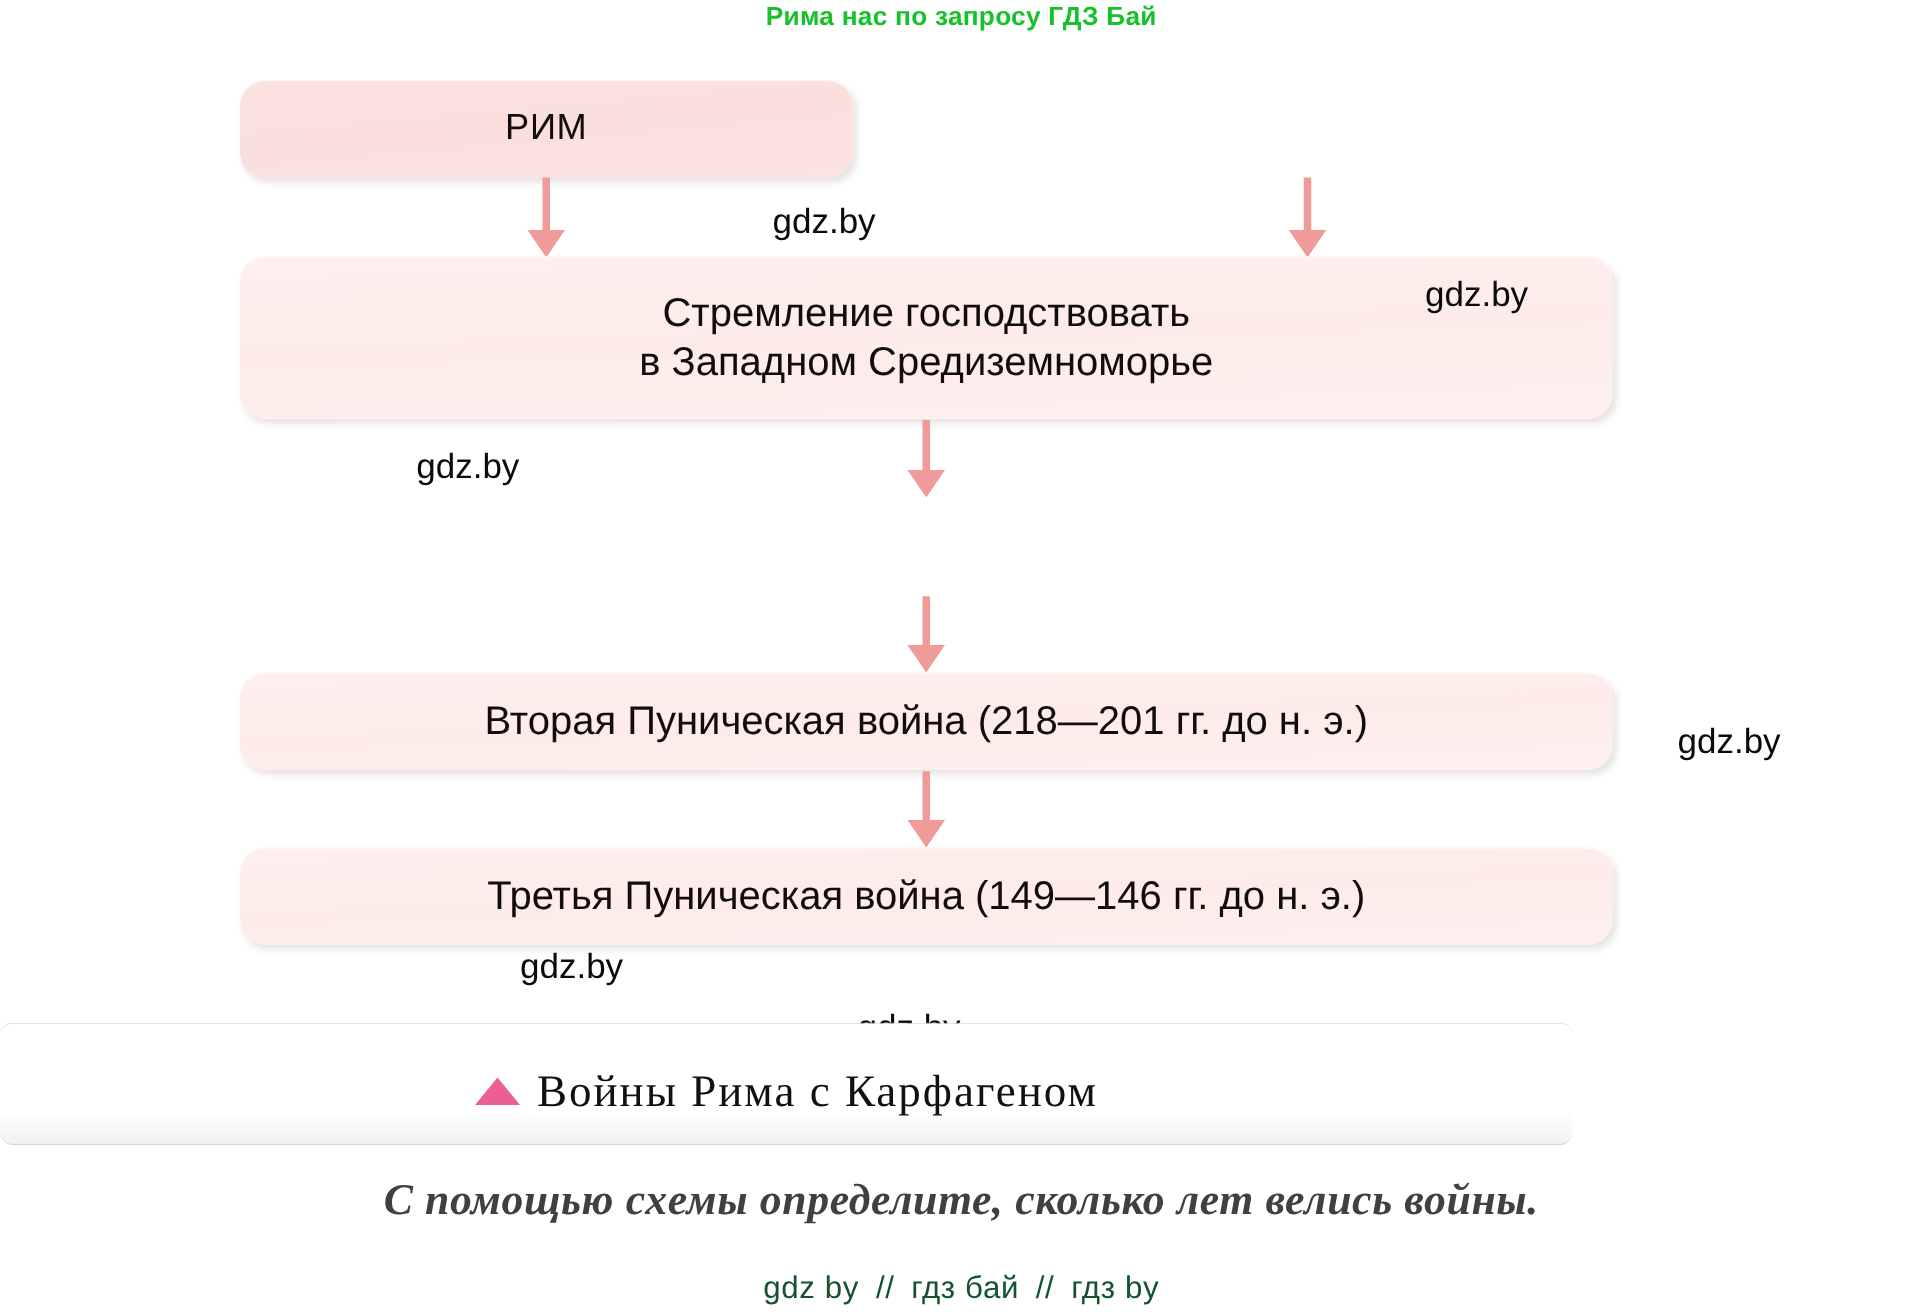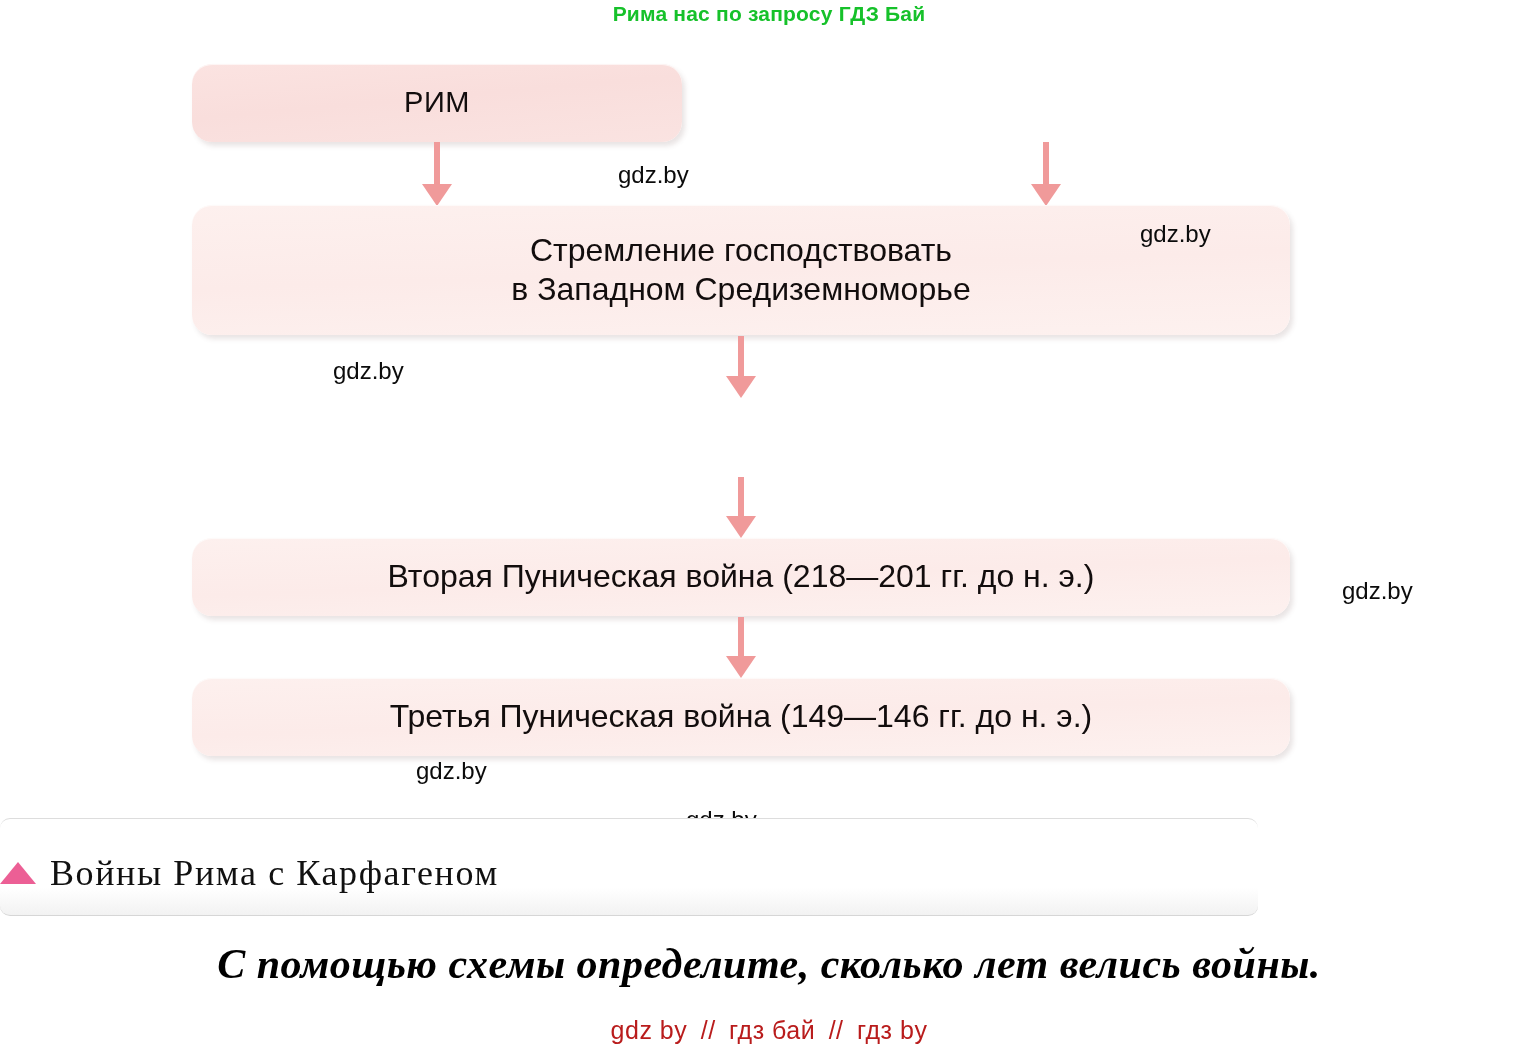--- a/index.html
+++ b/index.html
@@ -118,21 +118,21 @@
 
   #arrow-war2-war3     { left: 726px;  top: 617px; height: 61px; }
   #arrow-war2-war3 .shaft { height: 41px; }
   #arrow-war2-war3 .head  { top: 39px; }
 
   
   .watermark {
     position: absolute;
     color: #0b0b0b;
     font-family: "Liberation Sans", sans-serif;
-    font-size: 24px;
+    font-size: 28px;
     white-space: nowrap;
   }
   #wm-1 { left: 618px;  top: 161px; }
   #wm-2 { left: 1140px; top: 220px; }
   #wm-3 { left: 333px;  top: 357px; }
   #wm-4 { left: 1342px; top: 577px; }
   #wm-5 { left: 416px;  top: 757px; }
   #wm-6 { left: 686px;  top: 806px; }
 
   
@@ -142,21 +142,21 @@
     top: 818px;
     width: 1258px;
     height: 98px;
     box-sizing: border-box;
     background: linear-gradient(180deg, #ffffff 0%, #ffffff 72%, #f2f2f2 100%);
     border-top: 1px solid #dddddd;
     border-bottom: 1px solid #d6d6d6;
     border-radius: 10px;
     display: flex;
     align-items: center;
-    justify-content: flex-start;
+    justify-content: center;
   }
   .caption-inner {
     display: flex;
     align-items: center;
     gap: 14px;
     transform: translateY(6px);
   }
   .caption-marker {
     width: 0;
     height: 0;
@@ -176,36 +176,36 @@
   
   .task-question {
     position: absolute;
     left: 0;
     top: 940px;
     width: 100%;
     text-align: center;
     font-family: "Liberation Serif", serif;
     font-style: italic;
     font-weight: bold;
-    font-size: 42px;
-    color: #000000;
+    font-size: 35px;
+    color: #404040;
     letter-spacing: 0.5px;
     white-space: nowrap;
   }
 
   
   .footer-line {
     position: absolute;
     left: 0;
     top: 1016px;
     width: 100%;
     text-align: center;
     font-family: "Liberation Sans", sans-serif;
     font-size: 25px;
-    color: #b91c1c;
+    color: #14532d;
     letter-spacing: 0.5px;
   }
   .footer-sep { padding: 0 6px; }
 </style>
 </head>
 <body>
 
 <div class="promo-line">Рима нас по запросу ГДЗ Бай</div>
 
 <div class="diagram">

